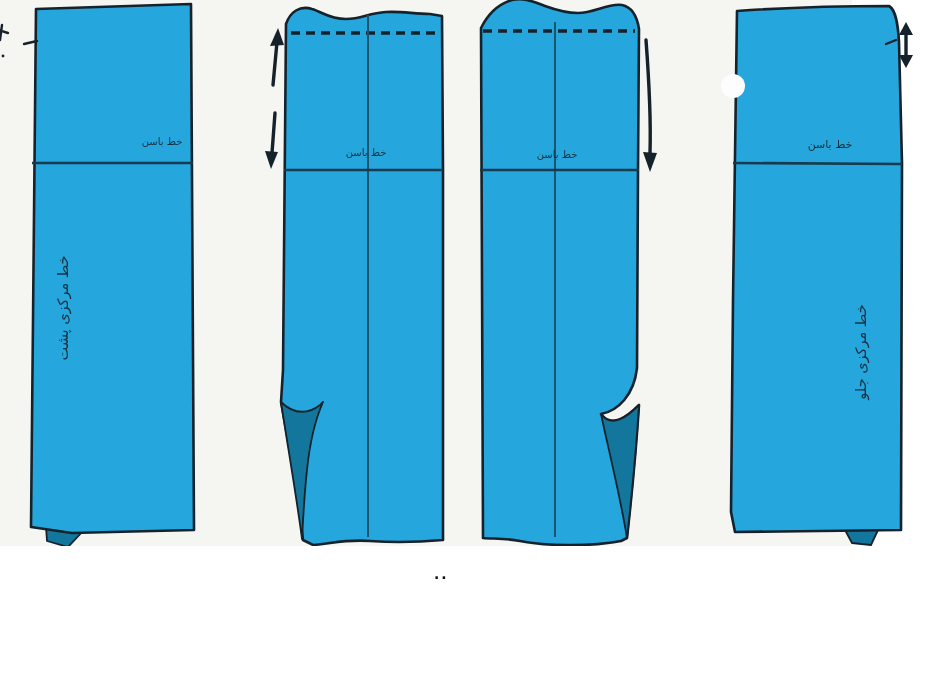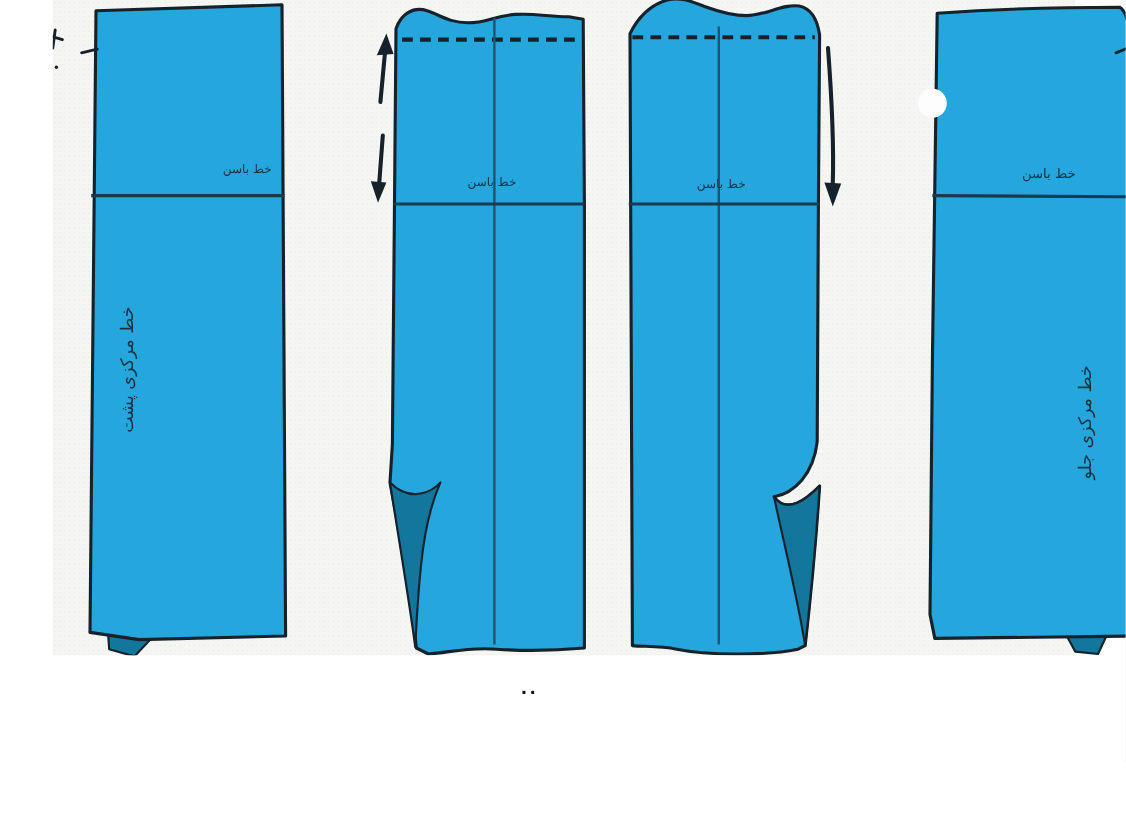--- a/index.html
+++ b/index.html
@@ -13,21 +13,20 @@
     margin:0 auto;
     background:var(--page_bg,#fff);
     overflow:hidden;
   }
   .canvas{
     position:absolute;left:0;top:0;
     width:852px;height:546px;
     background-color:var(--canvas_bg,#f5f6f2);
     background-image:radial-gradient(#dde6ea 0.6px, transparent 0.7px);
     background-size:4px 4px;
-    margin-left:44px;
   }
   .canvas svg{position:absolute;left:0;top:0;}
   .panel{fill:var(--panel_blue);stroke:var(--outline_dark);stroke-width:2.6;stroke-linejoin:round;}
   .flap{fill:var(--fold_teal);stroke:var(--outline_dark);stroke-width:1.8;stroke-linejoin:round;}
   .hipline{stroke:var(--hip_line);stroke-width:2.6;fill:none;}
   .centerline{stroke:var(--center_line);stroke-width:2;fill:none;}
   .dashline{stroke:var(--outline_dark);stroke-width:3.4;fill:none;stroke-dasharray:9 6;}
   .arrowshaft{stroke:var(--outline_dark);stroke-width:3.4;fill:none;stroke-linecap:round;}
   .arrowhead{fill:var(--outline_dark);stroke:none;}
   .scribble{stroke:var(--outline_dark);stroke-width:2.4;fill:none;stroke-linecap:round;}

